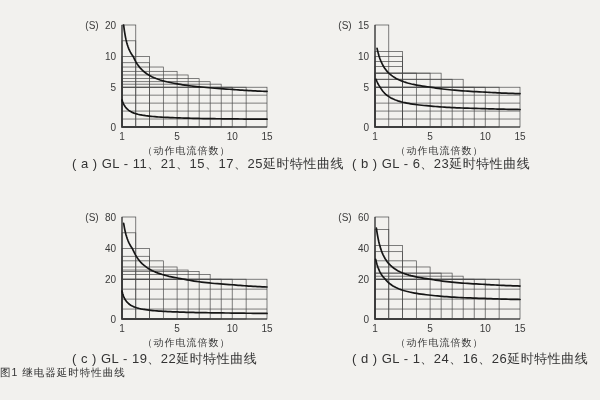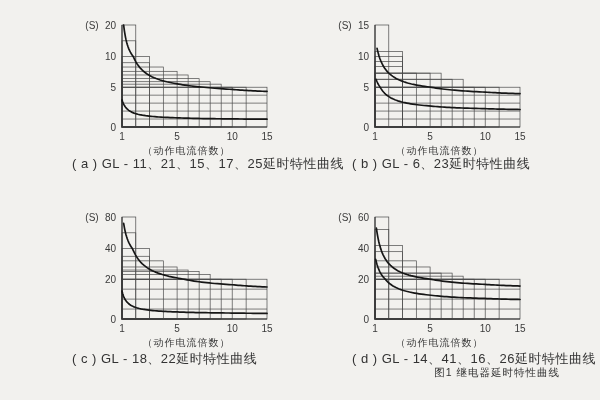--- a/index.html
+++ b/index.html
@@ -9,21 +9,21 @@
     font-family:"Liberation Sans","DejaVu Sans",sans-serif;
     color:#3a3a3a;
   }
   .chart{position:absolute;width:250px;height:150px;}
   .chart svg{display:block;}
   .caption{
     position:absolute;font-size:13px;color:#333;letter-spacing:0.5px;
     white-space:nowrap;
   }
   .figure-caption{
-    position:absolute;left:0;top:366px;width:560px;text-align:right;
+    position:absolute;left:0;top:366px;width:560px;text-align:left;
     font-size:10.5px;color:#333;letter-spacing:1px;
   }
 </style>
 </head>
 <body>
 
 <div class="page">
 
   <div class="chart" style="left:58px;top:12px">
     <svg width="250" height="150">
@@ -160,18 +160,18 @@
         <text x="64" y="128" text-anchor="middle" font-size="10" fill="#3a3a3a">1</text>
         <text x="119.1" y="128" text-anchor="middle" font-size="10" fill="#3a3a3a">5</text>
         <text x="174.2" y="128" text-anchor="middle" font-size="10" fill="#3a3a3a">10</text>
         <text x="209" y="128" text-anchor="middle" font-size="10" fill="#3a3a3a">15</text>
         <text x="128.5" y="142" text-anchor="middle" font-size="10" fill="#3a3a3a" letter-spacing="1">（动作电流倍数）</text>
       </svg>
   </div>
 
   <div class="caption" style="left:72px;top:155px">( a ) GL - 11、21、15、17、25延时特性曲线</div>
   <div class="caption" style="left:352px;top:155px">( b ) GL - 6、23延时特性曲线</div>
-  <div class="caption" style="left:72px;top:350px">( c ) GL - 18、22延时特性曲线</div>
-  <div class="caption" style="left:352px;top:350px">( d ) GL - 14、41、16、26延时特性曲线</div>
+  <div class="caption" style="left:72px;top:350px">( c ) GL - 19、22延时特性曲线</div>
+  <div class="caption" style="left:352px;top:350px">( d ) GL - 1、24、16、26延时特性曲线</div>
 
   <div class="figure-caption">图1  继电器延时特性曲线</div>
 
 </div>
 
 </body></html>

